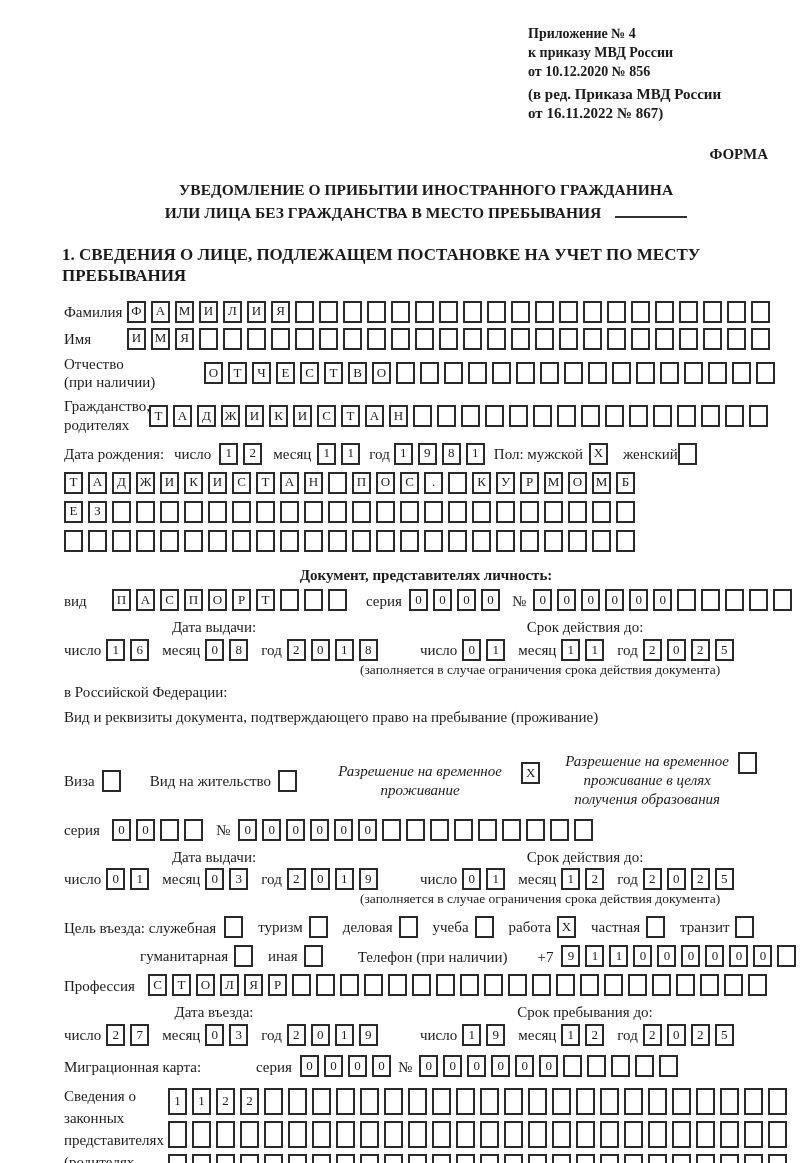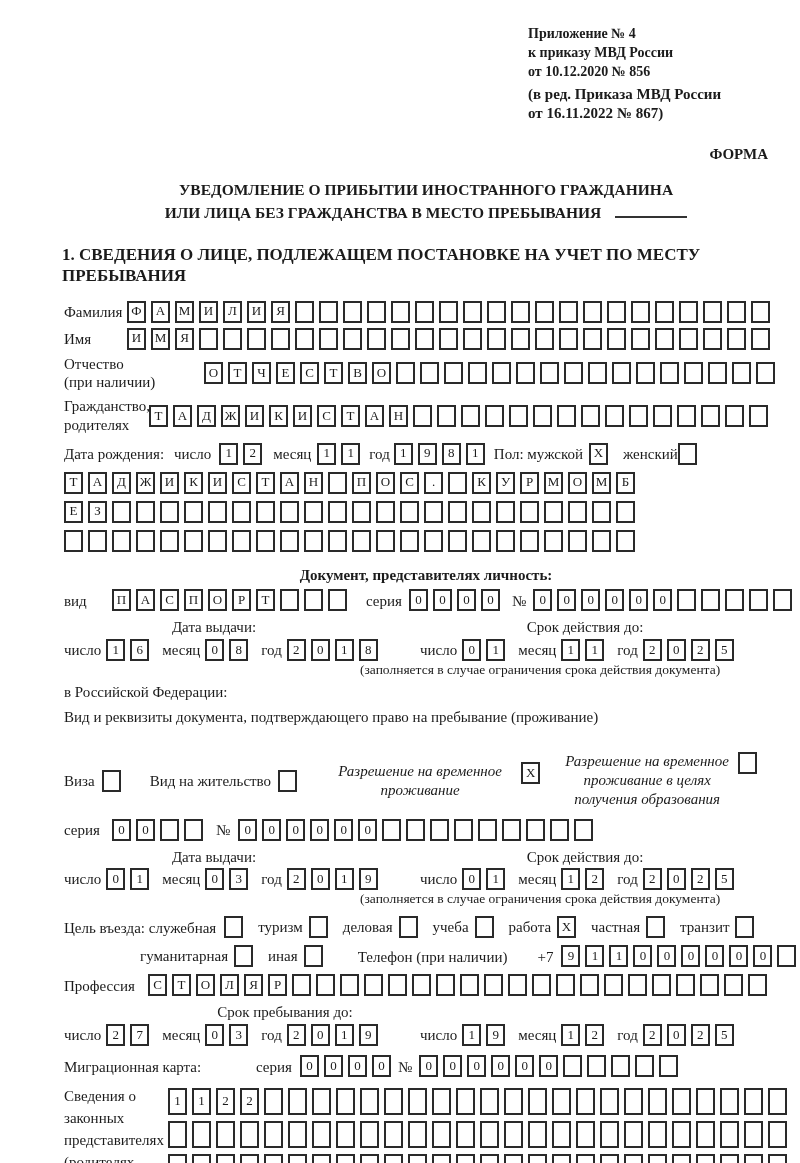--- a/index.html
+++ b/index.html
@@ -622,20 +622,21 @@
         <span class="cell"></span>
         <span class="cell"></span>
         <span class="cell"></span>
         <span class="cell"></span>
         <span class="cell"></span>
         <span class="cell"></span>
       </span>
   </div>
 
   <div class="dhead">
+    <div class="dh1">Дата въезда:</div>
     <div class="dh2">Срок пребывания до:</div>
   </div>
   <div class="dvals">
     <div class="dg dg1">
       <span class="lbl">число</span>
       <span class="cells">
           <span class="cell">2</span>
           <span class="cell">7</span>
         </span>
       <span class="lbl">месяц</span>

